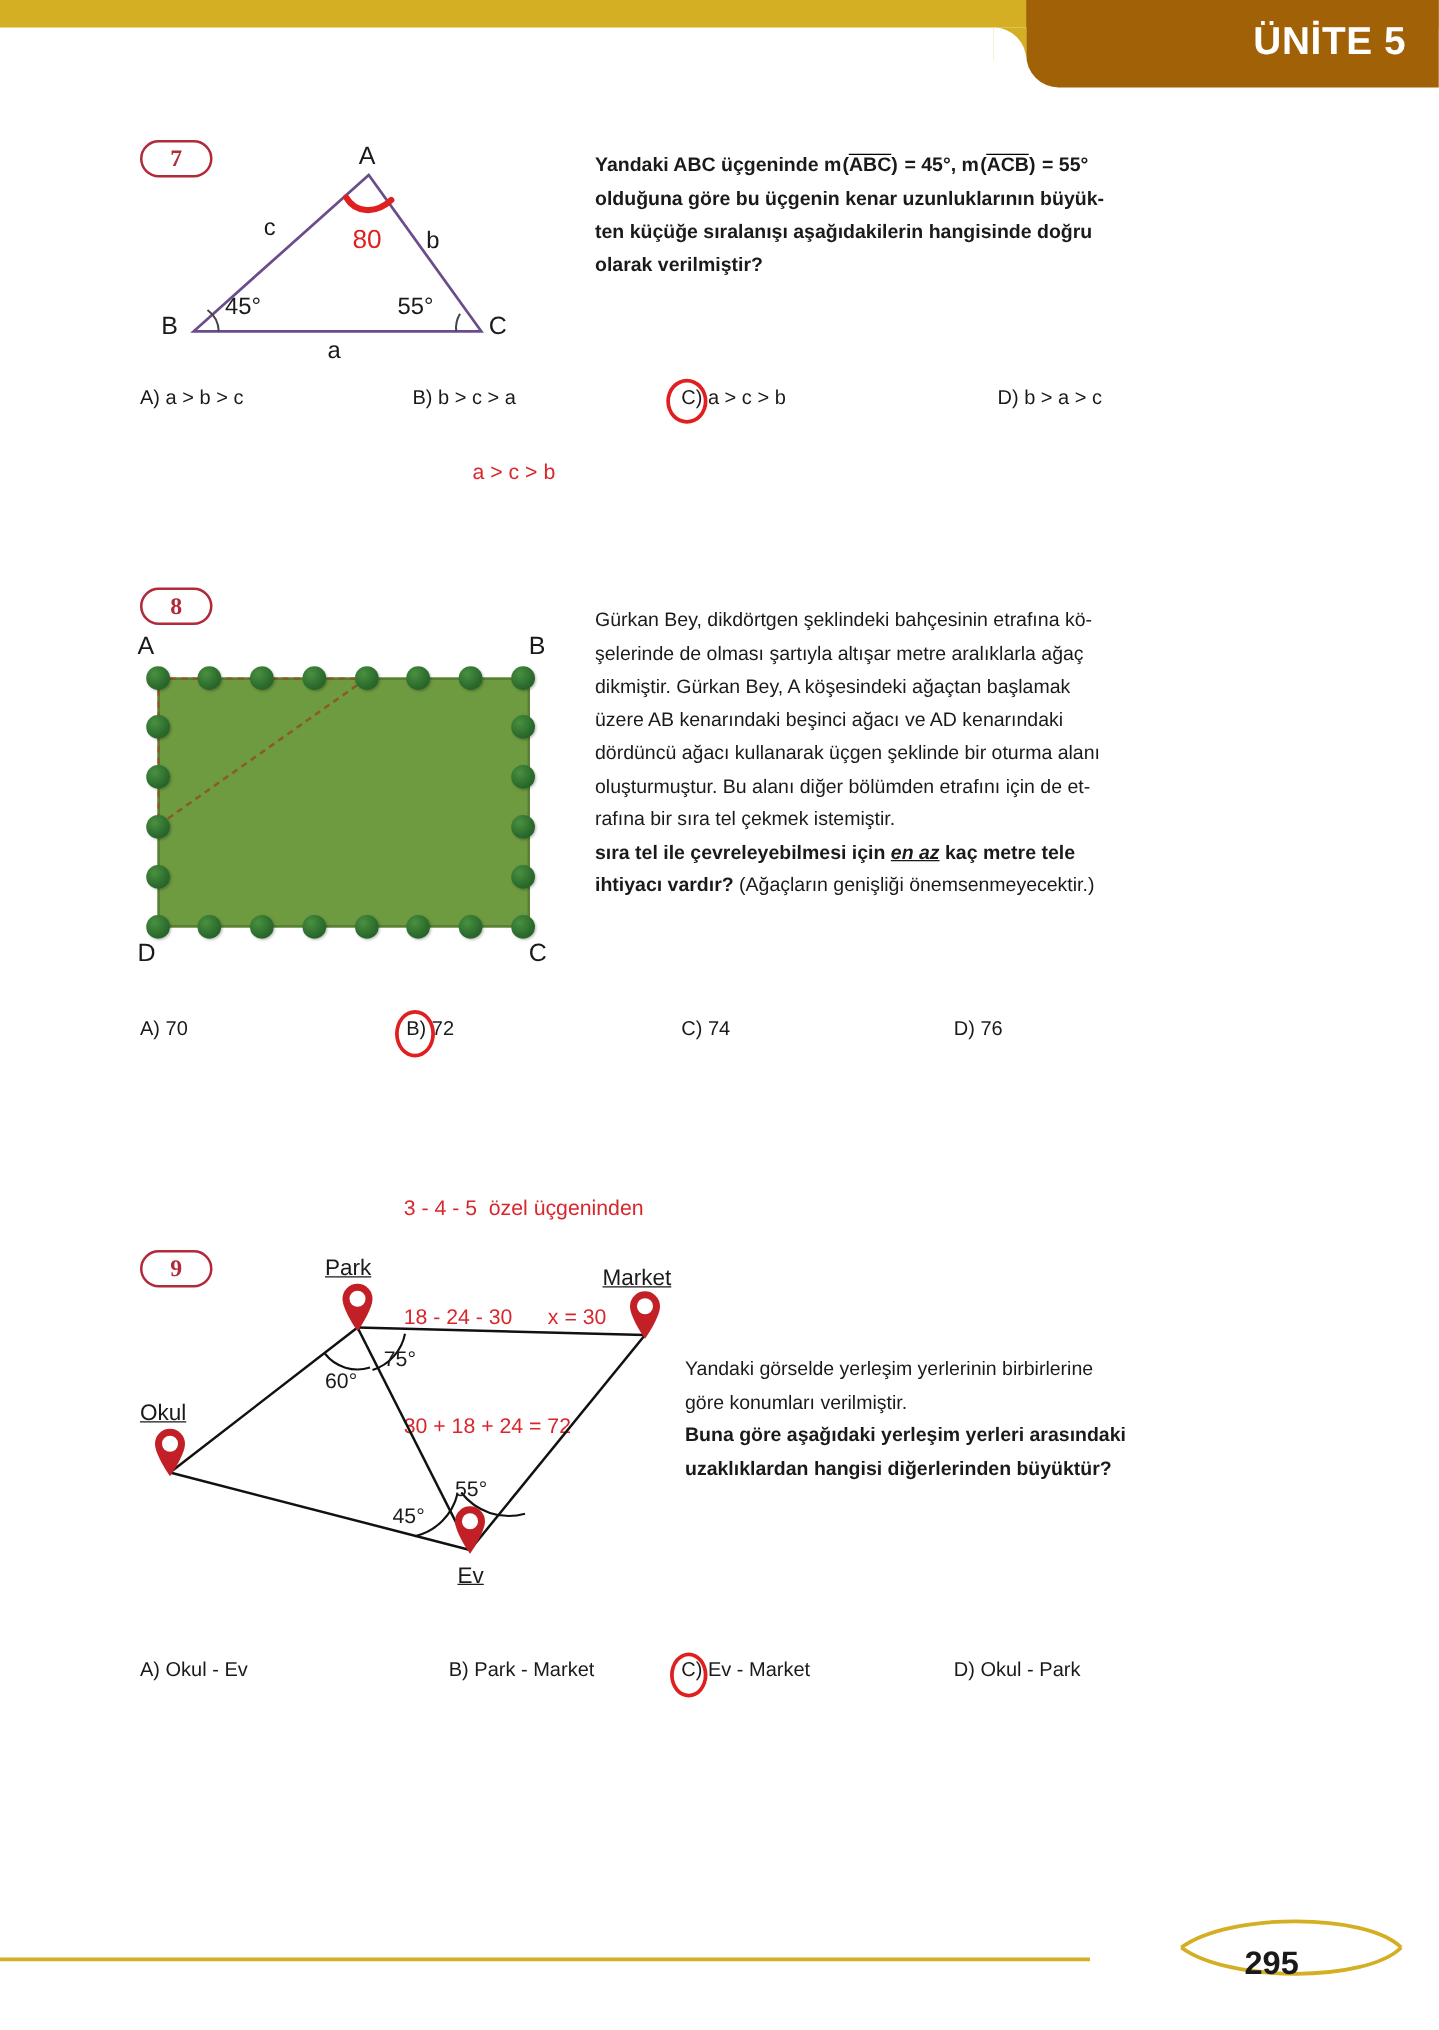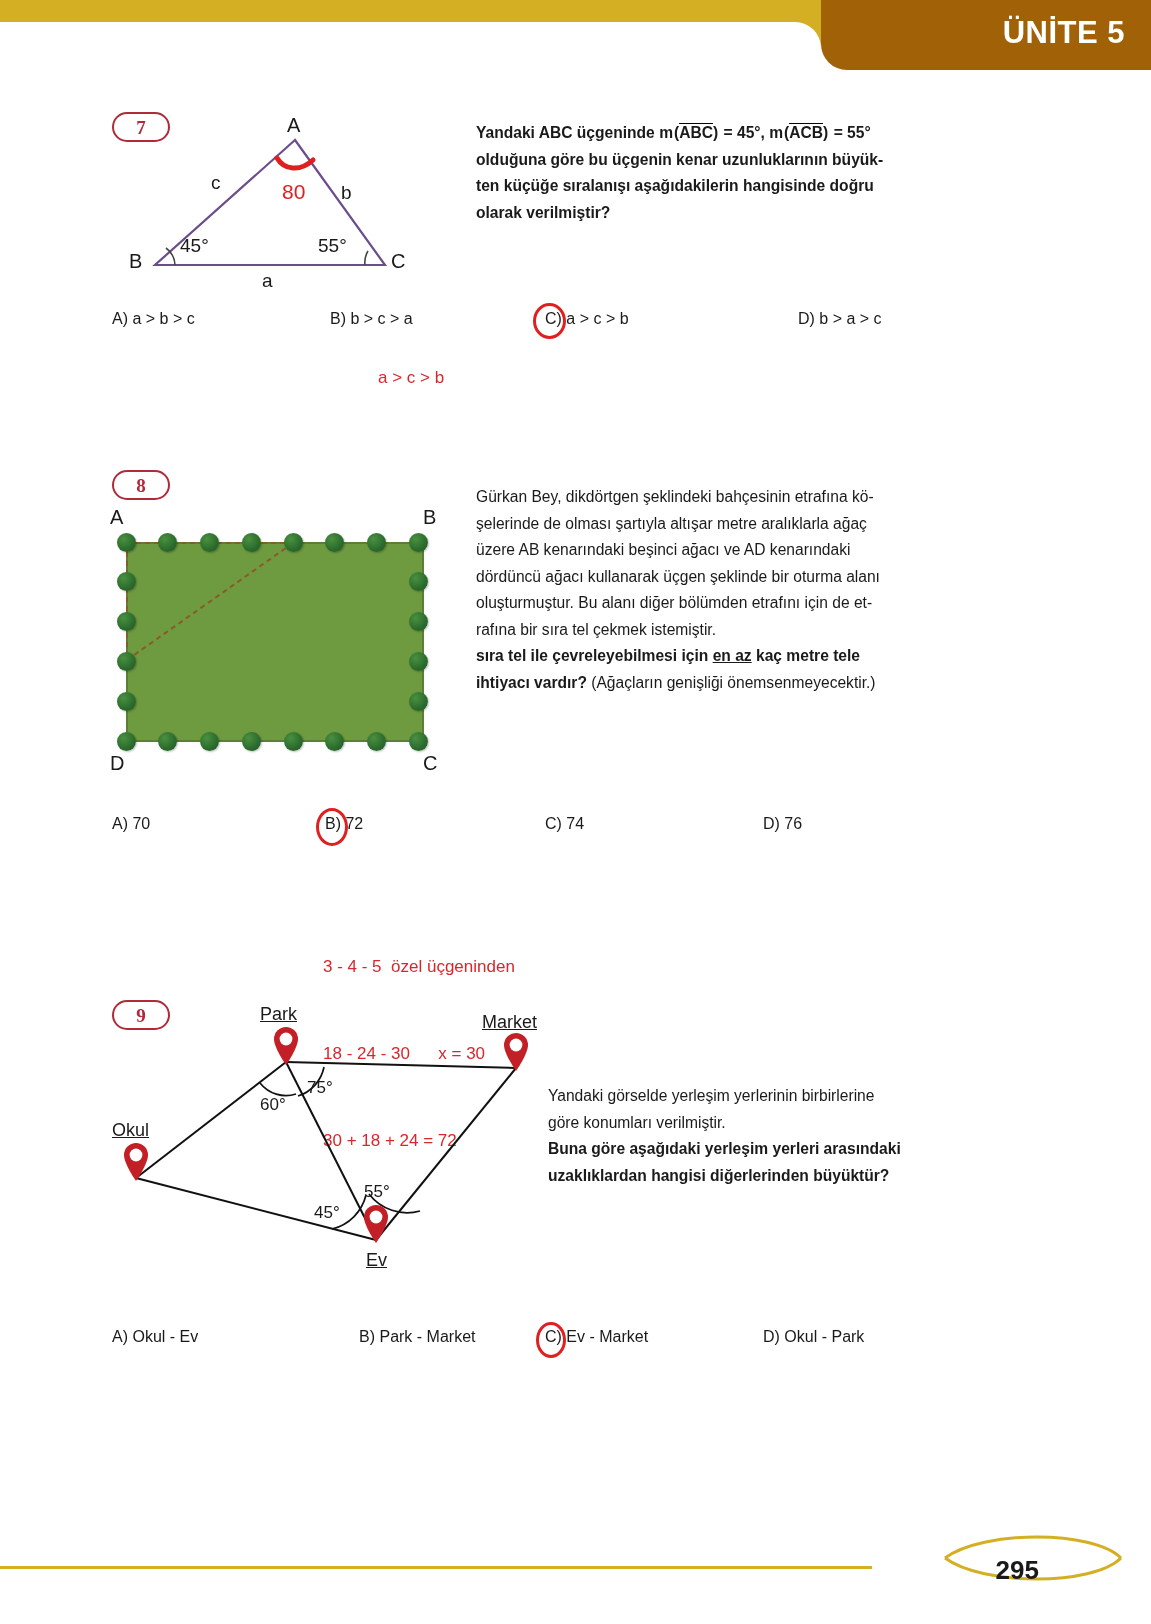--- a/index.html
+++ b/index.html
@@ -36,21 +36,21 @@
 
   
   .qnum {
     position:absolute; width:58px; height:30px;
     border:2px solid #b02a3a; border-radius:16px;
     color:#b02a3a; font-size:19px; font-weight:bold;
     text-align:center; line-height:27px;
     font-family:"Liberation Serif", serif;
   }
   .qtext { position:absolute; font-size:15.6px; line-height:26.5px; text-align:justify; }
-  .u { text-decoration: underline; }
+  .u { text-decoration: underline; font-style: italic; }
   .opt-row { position:absolute; font-size:16px; }
   .opt { position:absolute; white-space:nowrap; }
   .circle-mark {
     position:absolute; border:3px solid #e02020; border-radius:50%;
     width:30px; height:34px; pointer-events:none;
   }
   .red-note {
     position:absolute; color:#d8272c; font-size:17px; line-height:29px;
     font-family:"Liberation Sans", sans-serif; white-space:pre;
   }
@@ -189,20 +189,21 @@
 
   <span class="lbl" style="left:2px; top:-14px; font-size:20px;">A</span>
   <span class="lbl" style="left:315px; top:-14px; font-size:20px;">B</span>
   <span class="lbl" style="left:2px; top:232px; font-size:20px;">D</span>
   <span class="lbl" style="left:315px; top:232px; font-size:20px;">C</span>
 </div>
 
 <div class="qtext" style="left:476px; top:484px; width:532px;">
   <div style="text-align:justify;">Gürkan Bey, dikdörtgen şeklindeki bahçesinin etrafına kö-</div>
   <div>şelerinde de olması şartıyla altışar metre aralıklarla ağaç</div>
+  <div>dikmiştir. Gürkan Bey, A köşesindeki ağaçtan başlamak</div>
   <div>üzere AB kenarındaki beşinci ağacı ve AD kenarındaki</div>
   <div>dördüncü ağacı kullanarak üçgen şeklinde bir oturma alanı</div>
   <div>oluşturmuştur. Bu alanı diğer bölümden etrafını için de et-</div>
   <div>rafına bir sıra tel çekmek istemiştir.</div>
   <div style="font-weight:bold;">
     <span>sıra tel ile çevreleyebilmesi için </span><span class="u">en az</span><span> kaç metre tele</span>
   </div>
   <div>
     <span style="font-weight:bold;">ihtiyacı vardır?</span><span> (Ağaçların genişliği önemsenmeyecektir.)</span>
   </div>

